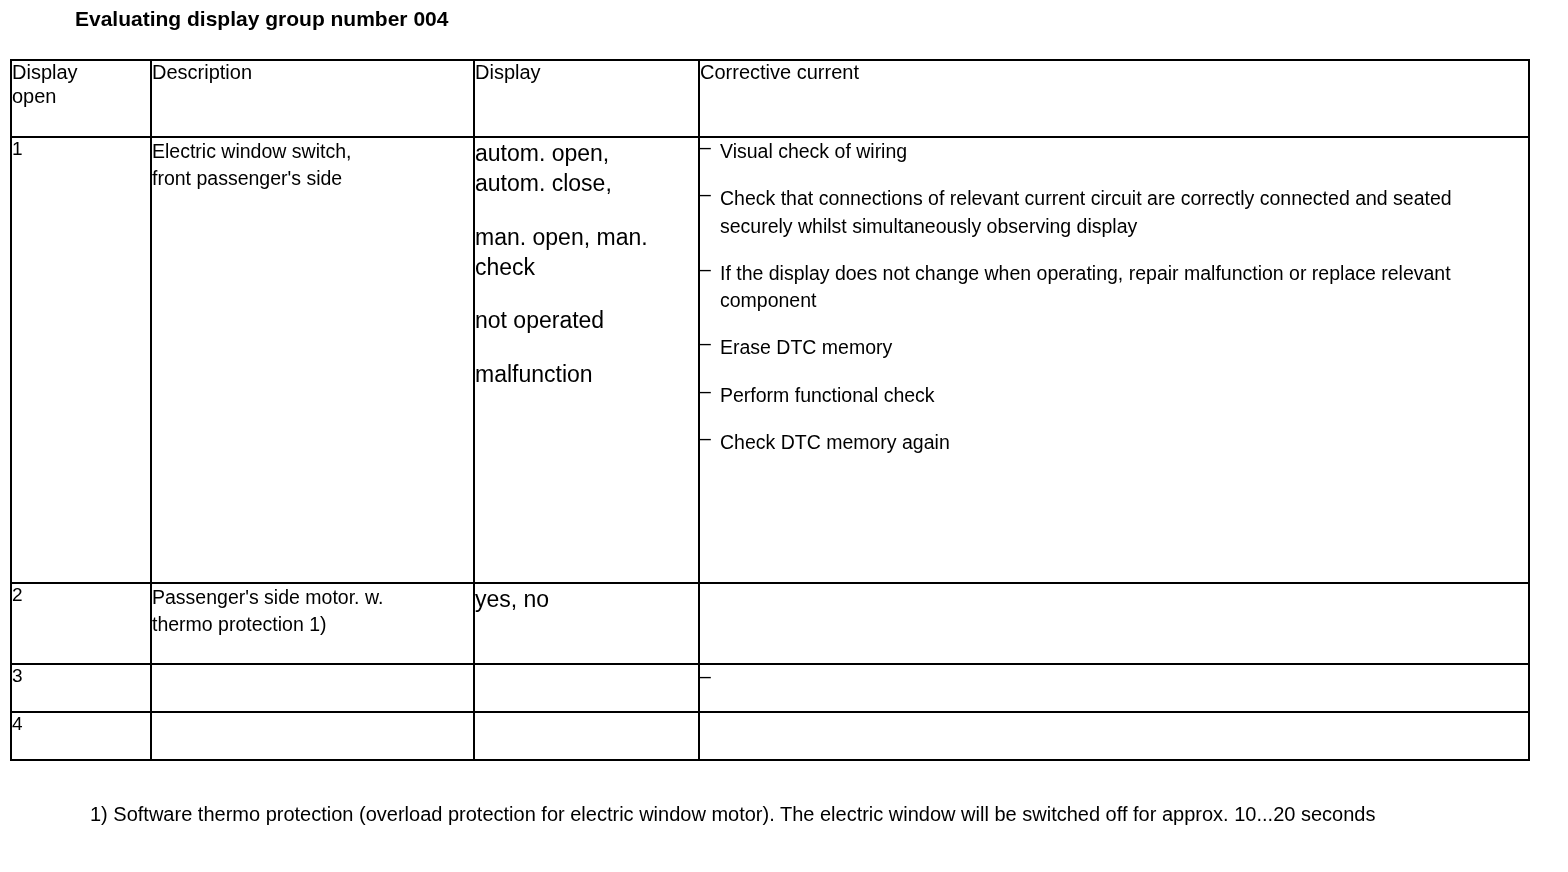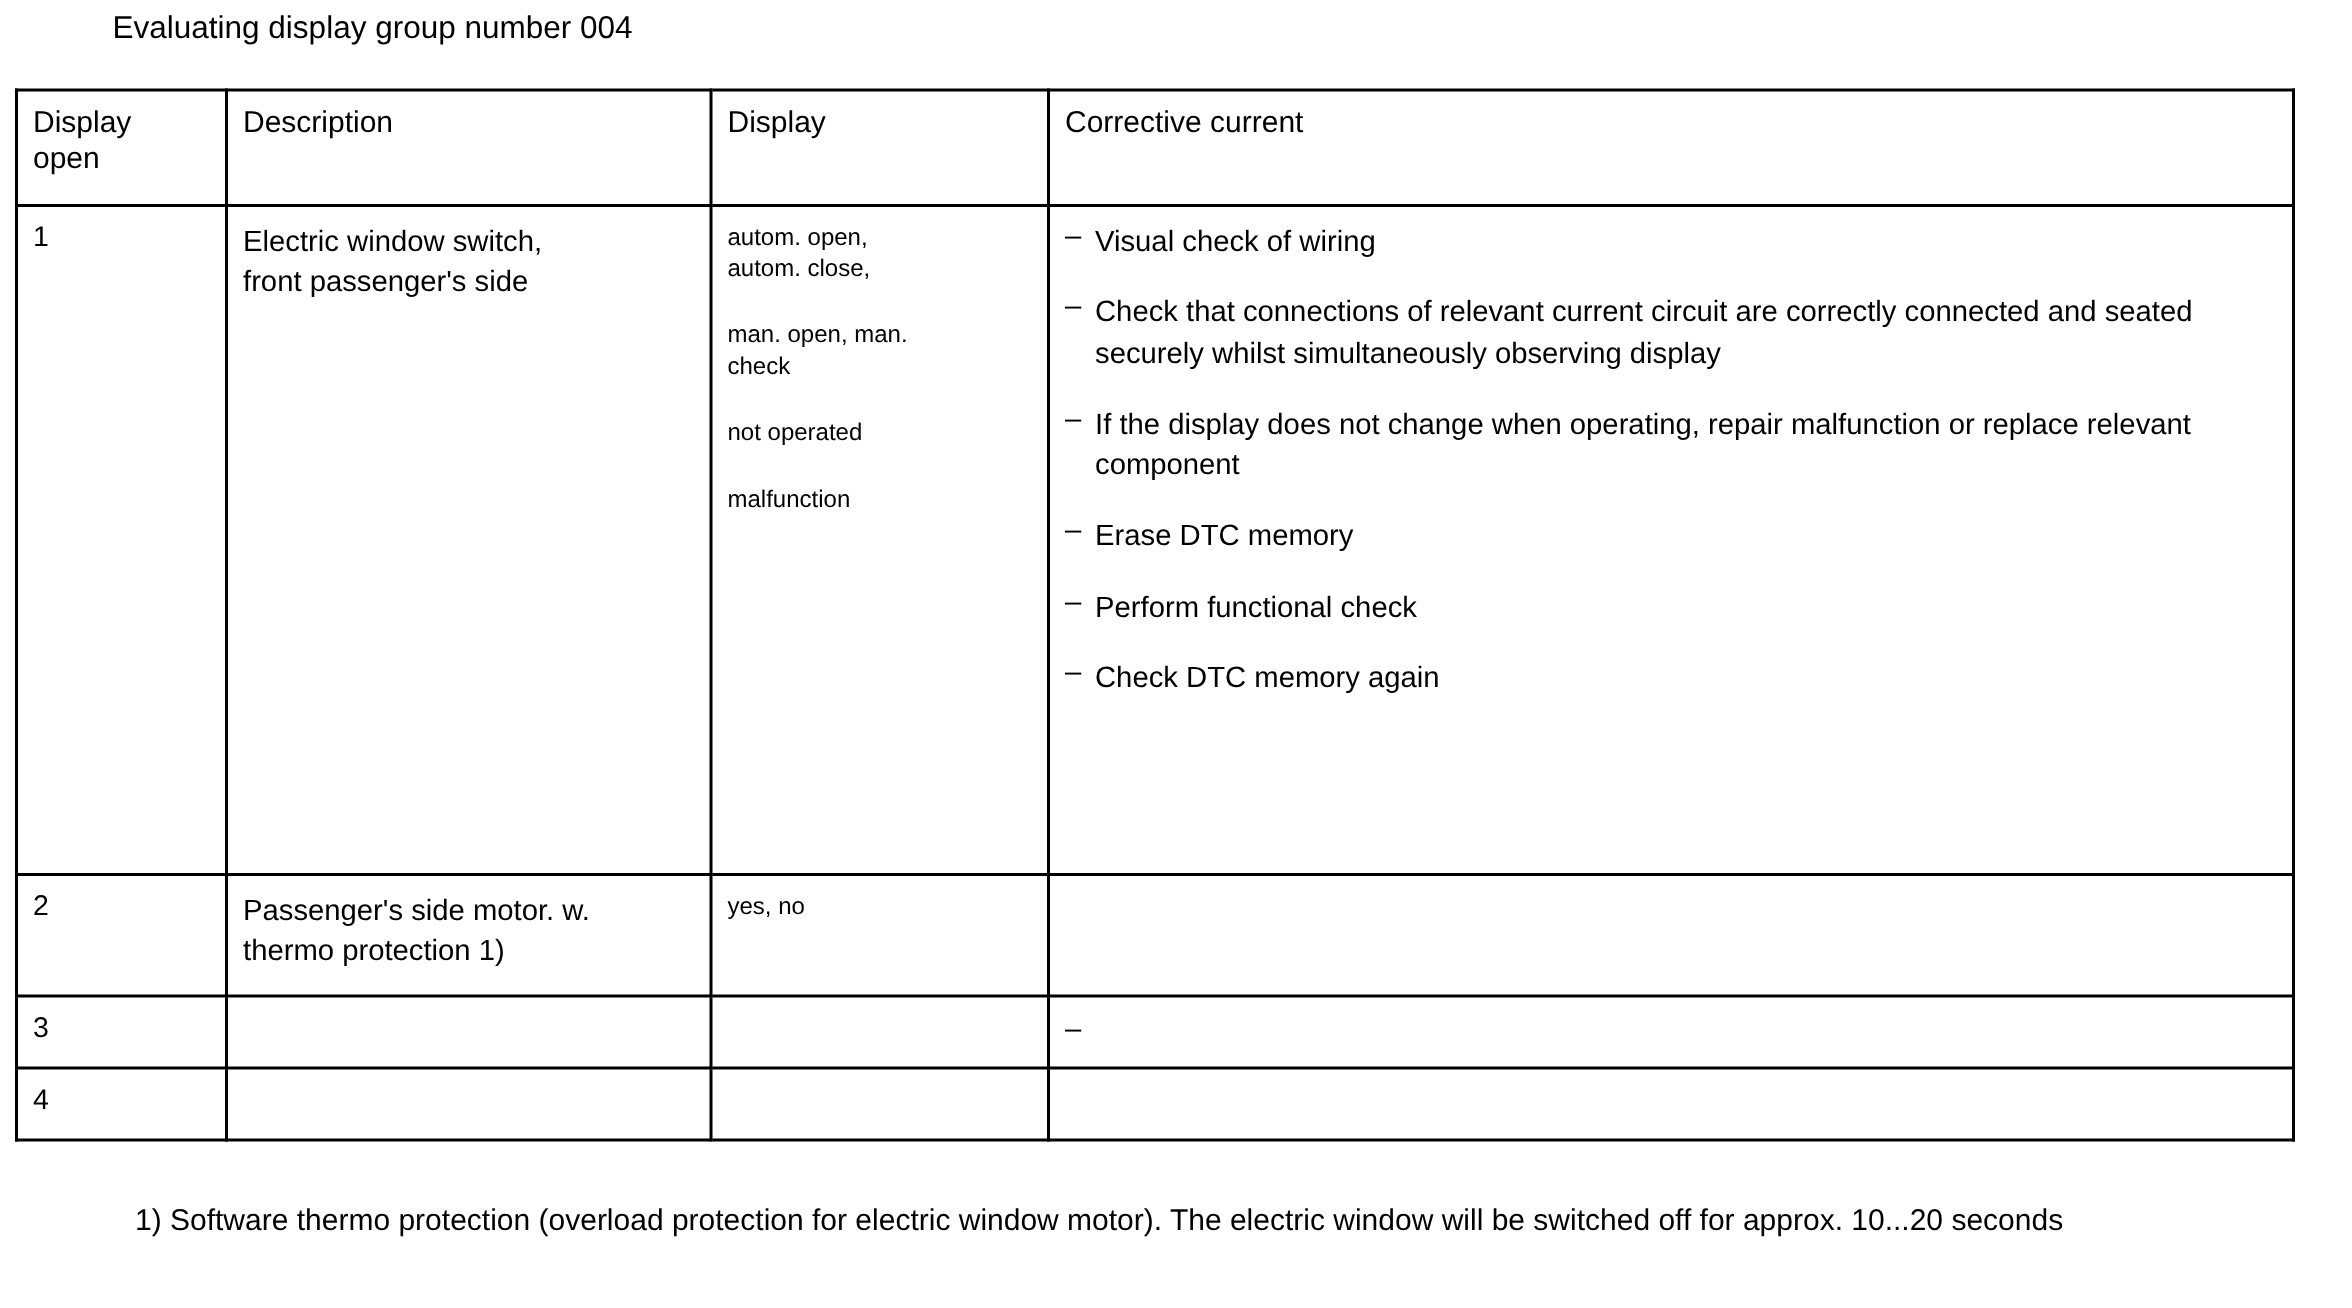--- a/index.html
+++ b/index.html
@@ -15,39 +15,39 @@
     color: #000000;
     overflow: hidden;
   }
 
   
   .page-title {
     position: absolute;
     left: 75px;
     top: 7px;
     font-size: 21px;
-    font-weight: normal;
+    font-weight: bold;
     letter-spacing: 0px;
     white-space: nowrap;
     text-align: center;
   }
 
   
   .diag-table {
     position: absolute;
     left: 10px;
     top: 59px;
     width: 1518px;
     border-collapse: collapse;
     table-layout: fixed;
   }
   .diag-table td,
   .diag-table th {
     border: 2px solid #000000;
-    padding: 10px;
+    padding: 0;
     vertical-align: top;
     font-weight: normal;
     text-align: left;
   }
 
   
   .col-zone      { width: 140px; }
   .col-desc      { width: 323px; }
   .col-display   { width: 225px; }
   .col-action    { width: 830px; }
@@ -70,21 +70,21 @@
     padding-top: 10px;
     box-sizing: border-box;
   }
   .cell-desc {
     font-size: 19.5px;
     line-height: 1.38;
     padding: 9px 6px 0 10px;
     box-sizing: border-box;
   }
   .cell-display {
-    font-size: 16px;
+    font-size: 23px;
     line-height: 1.32;
     text-align: center;
     padding: 9px 4px 0 4px;
     box-sizing: border-box;
   }
   .cell-action {
     font-size: 19.5px;
     padding: 8px 10px 0 56px;
     box-sizing: border-box;
   }

